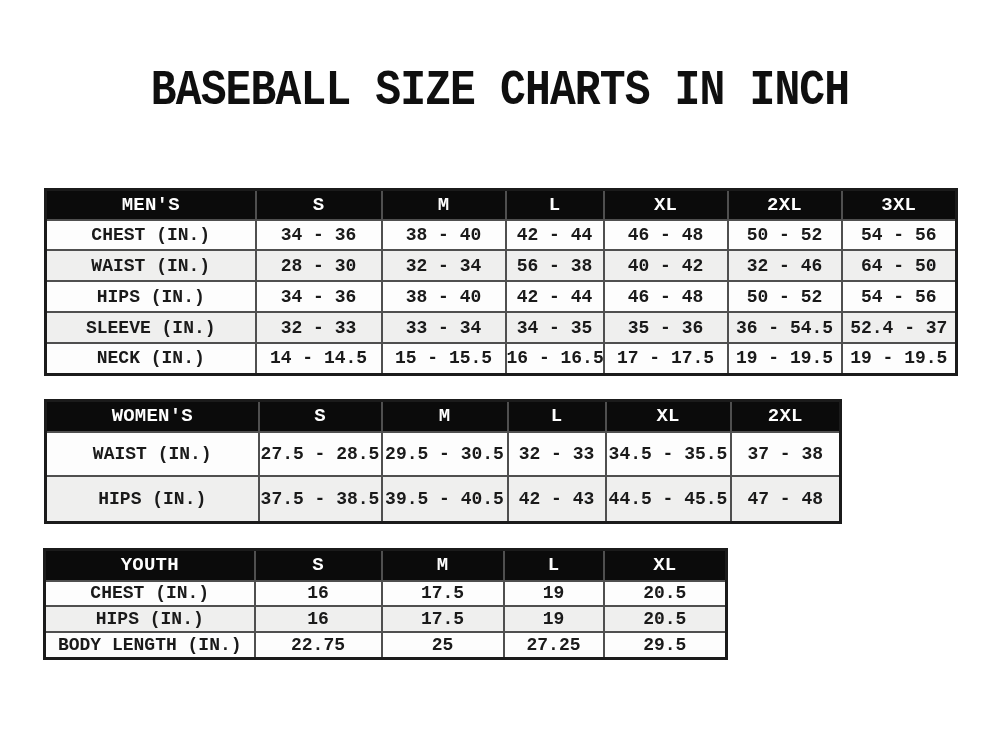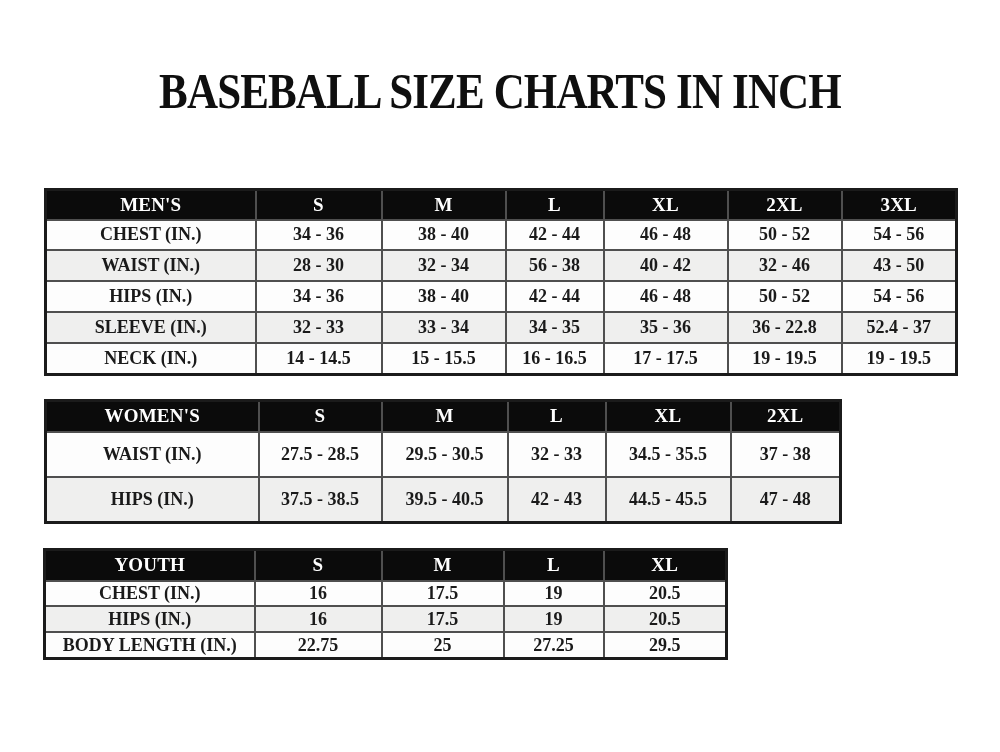--- a/index.html
+++ b/index.html
@@ -1,21 +1,21 @@
 <!DOCTYPE html>
 <html><head>
 <meta charset="utf-8">
 <style>
   html, body { margin: 0; padding: 0; background: #ffffff; }
   .page {
     position: relative;
     width: 1000px;
     height: 752px;
     background: #ffffff;
-    font-family: Liberation Serif, serif;
+    font-family: Liberation Mono, monospace;
     overflow: hidden;
   }
   .title {
     position: absolute;
     top: 66px;
     left: 0;
     width: 1000px;
     margin: 0;
     text-align: center;
     font-size: 50px;
@@ -102,38 +102,38 @@
         <td>50 - 52</td>
         <td>54 - 56</td>
       </tr>
       <tr>
         <th>WAIST (IN.)</th>
         <td>28 - 30</td>
         <td>32 - 34</td>
         <td>56 - 38</td>
         <td>40 - 42</td>
         <td>32 - 46</td>
-        <td>43 - 50</td>
+        <td>64 - 50</td>
       </tr>
       <tr>
         <th>HIPS (IN.)</th>
         <td>34 - 36</td>
         <td>38 - 40</td>
         <td>42 - 44</td>
         <td>46 - 48</td>
         <td>50 - 52</td>
         <td>54 - 56</td>
       </tr>
       <tr>
         <th>SLEEVE (IN.)</th>
         <td>32 - 33</td>
         <td>33 - 34</td>
         <td>34 - 35</td>
         <td>35 - 36</td>
-        <td>36 - 22.8</td>
+        <td>36 - 54.5</td>
         <td>52.4 - 37</td>
       </tr>
       <tr>
         <th>NECK (IN.)</th>
         <td>14 - 14.5</td>
         <td>15 - 15.5</td>
         <td>16 - 16.5</td>
         <td>17 - 17.5</td>
         <td>19 - 19.5</td>
         <td>19 - 19.5</td>

